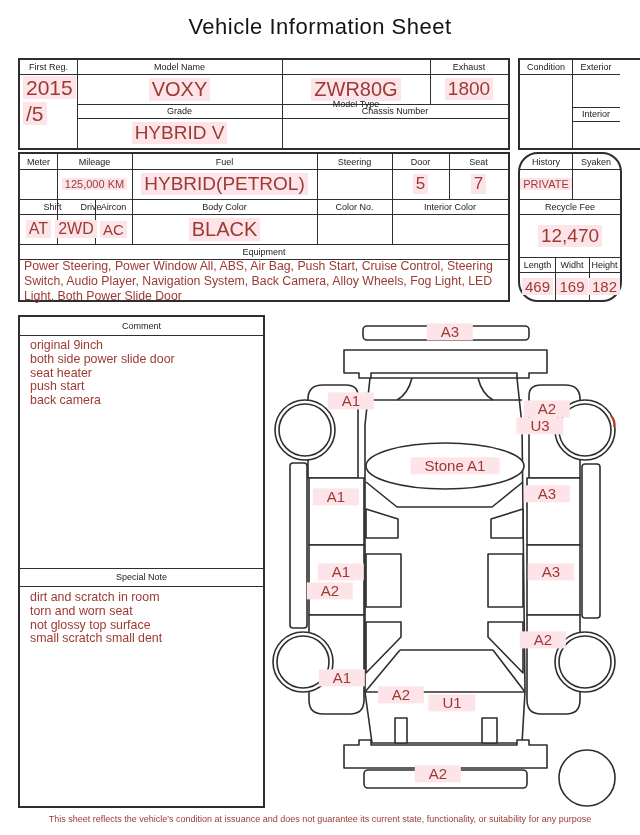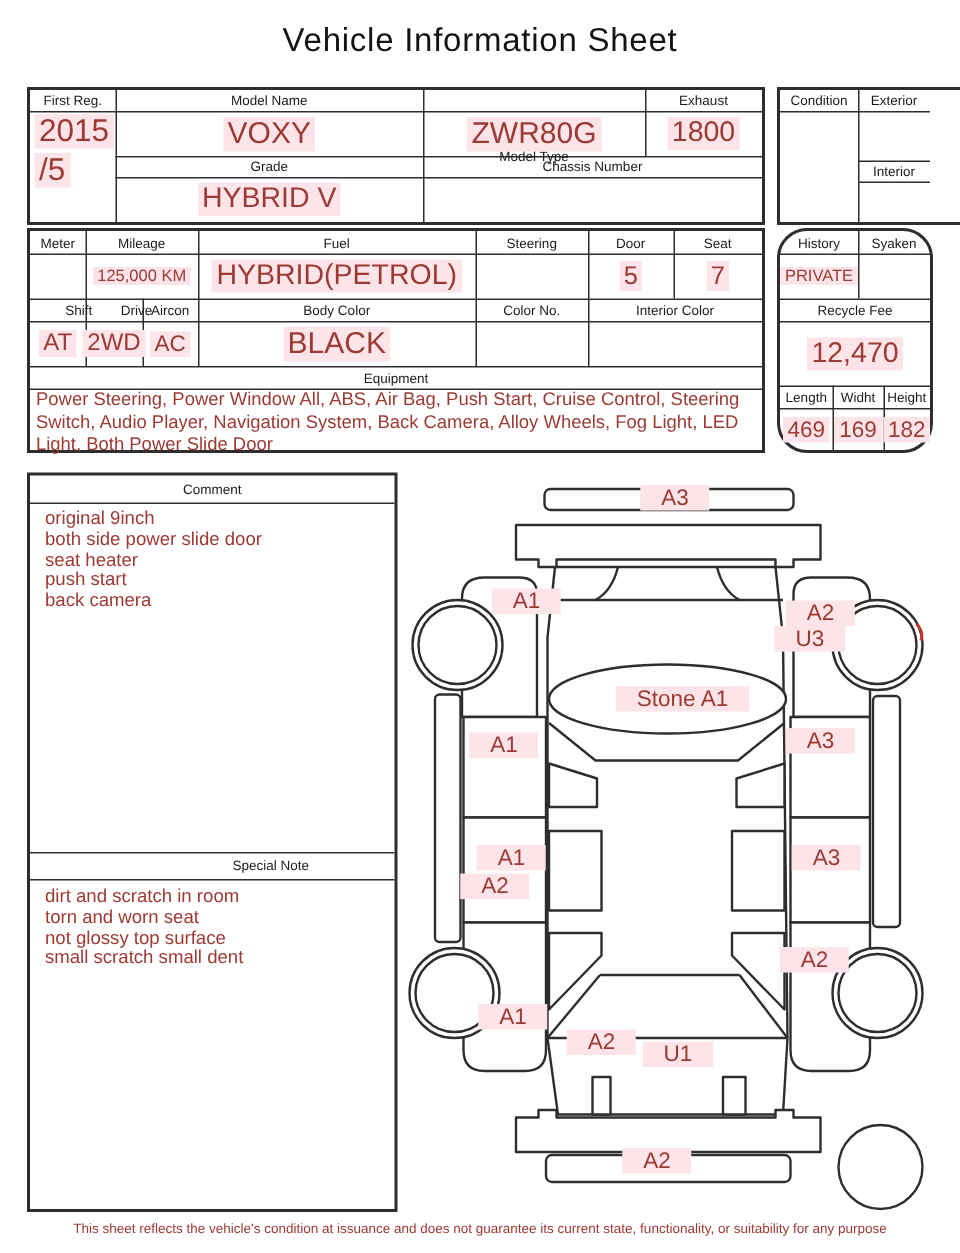--- a/index.html
+++ b/index.html
@@ -192,21 +192,21 @@
 
     <div class="c h9" style="left:0;top:0;width:243px;height:18px;">Comment</div>
     <div class="notes" style="top:22px;">
       <div>original 9inch</div>
       <div>both side power slide door</div>
       <div>seat heater</div>
       <div>push start</div>
       <div>back camera</div>
     </div>
 
-    <div class="c h9" style="left:0;top:251px;width:243px;height:18px;margin-left:39px;">Special Note</div>
+    <div class="c h9" style="left:0;top:251px;width:243px;height:18px;">Special Note</div>
     <div class="notes" style="top:274px;">
       <div>dirt and scratch in room</div>
       <div>torn and worn seat</div>
       <div>not glossy top surface</div>
       <div>small scratch small dent</div>
     </div>
   </div>
 
   <div class="diagram">
     <svg viewBox="0 0 360 520" width="360" height="520" xmlns="http://www.w3.org/2000/svg">

